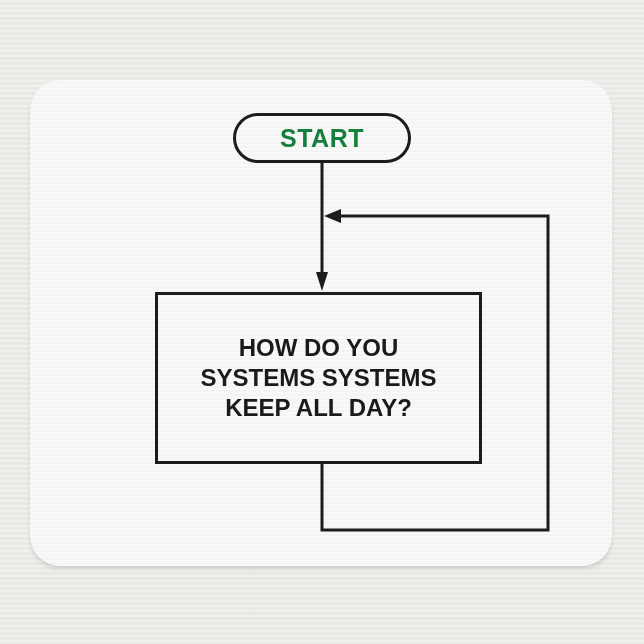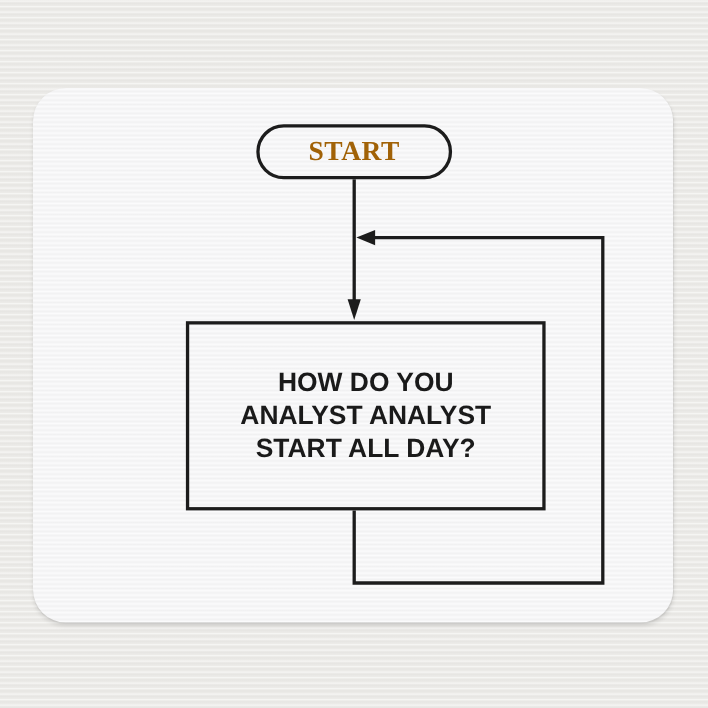--- a/index.html
+++ b/index.html
@@ -53,27 +53,26 @@
       width: 178px;
       height: 50px;
       box-sizing: border-box;
       border: 3px solid #1c1c1c;
       border-radius: 26px;
       display: flex;
       align-items: center;
       justify-content: center;
       font-weight: bold;
       font-size: 25px;
-      color: #a16207;
+      color: #15803d;
       letter-spacing: 0.5px;
-      font-family: Liberation Serif, serif;
     }
     .process-node {
       position: absolute;
-      left: 169px;
+      left: 155px;
       top: 292px;
       width: 327px;
       height: 172px;
       box-sizing: border-box;
       border: 3px solid #1c1c1c;
       display: flex;
       flex-direction: column;
       align-items: center;
       justify-content: center;
       font-weight: bold;
@@ -103,15 +102,15 @@
 
   <polygon points="341,209 341,223 324,216" fill="#1c1c1c"></polygon>
 </svg>
 
 <div class="start-node">
   <span>START</span>
 </div>
 
 <div class="process-node">
   <span class="line">HOW DO YOU</span>
-  <span class="line">ANALYST ANALYST</span>
-  <span class="line">START ALL DAY?</span>
+  <span class="line">SYSTEMS SYSTEMS</span>
+  <span class="line">KEEP ALL DAY?</span>
 </div>
 
 </body></html>

